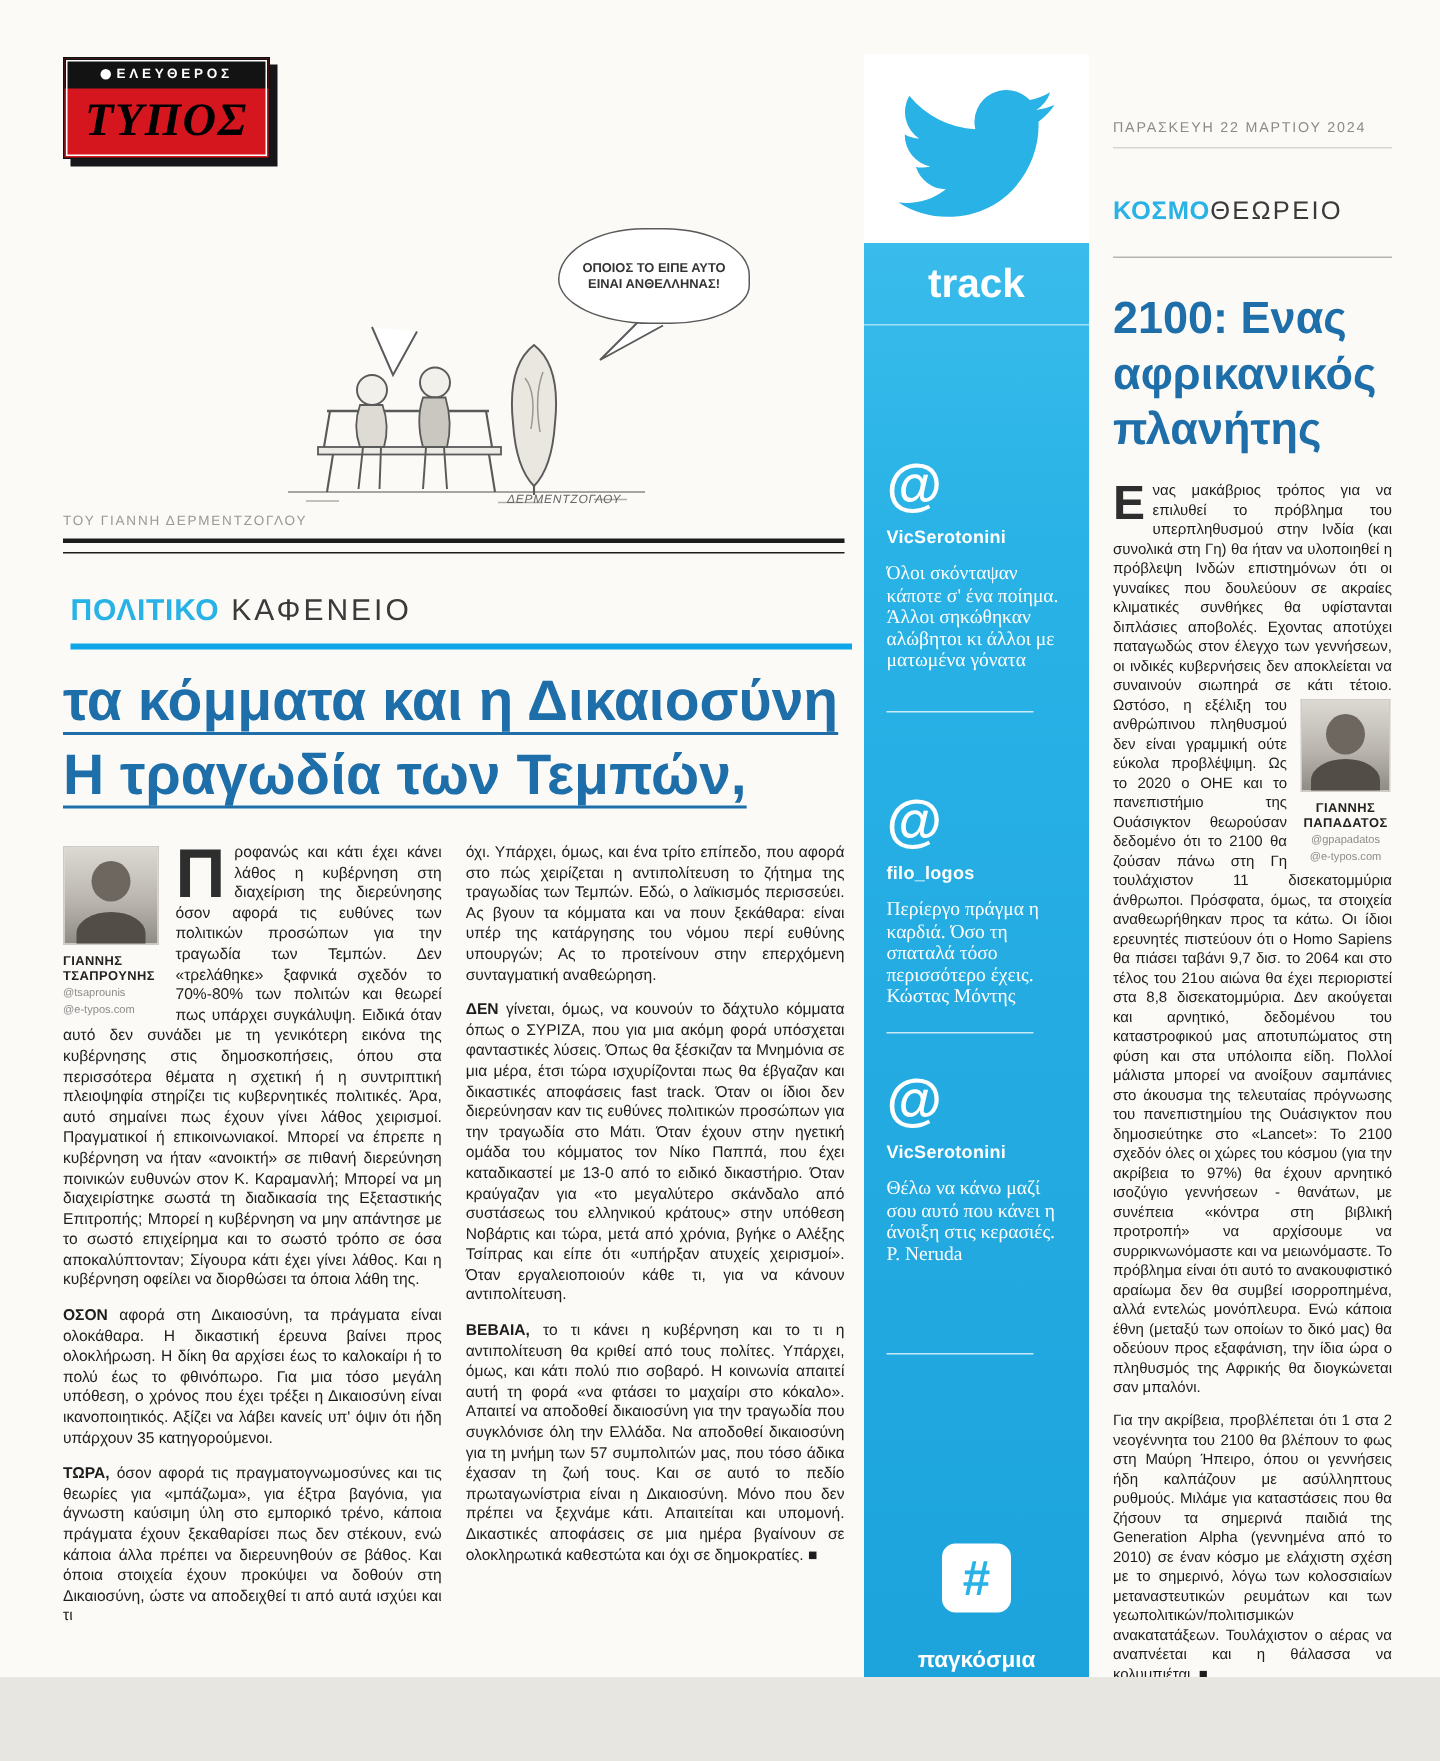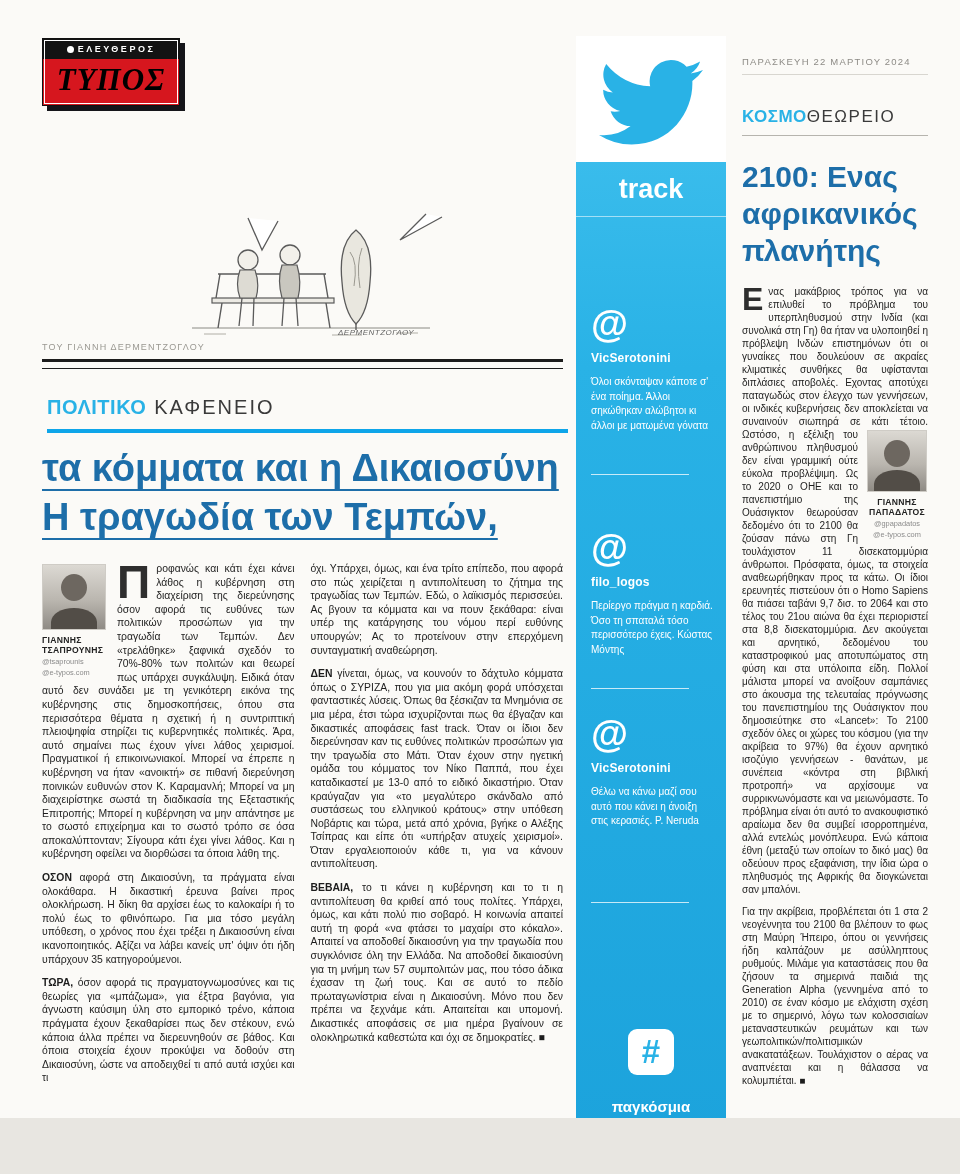--- a/index.html
+++ b/index.html
@@ -42,32 +42,32 @@
   .author-name{font-size:8.6px;font-weight:bold;color:#222;margin-top:5px;line-height:10px;letter-spacing:.3px;}
   .author-handle{font-size:7.4px;color:#8b8b8b;line-height:9px;margin-top:2px;}
 
   
   .tweets{position:absolute;left:576px;top:36px;width:150px;height:1104px;background:linear-gradient(180deg,#43c2ef 0%,#29b2e6 30%,#1ca3dc 100%);}
   .tweets-top{position:absolute;left:0;top:0;right:0;height:126px;background:#fff;display:flex;align-items:center;justify-content:center;}
   .tweets-band{position:absolute;left:0;top:126px;right:0;height:54px;display:flex;align-items:center;justify-content:center;color:#fff;font-size:27px;font-weight:bold;border-bottom:1px solid rgba(255,255,255,.55);}
   .tweet{position:absolute;left:15px;right:11px;color:#fff;}
   .tweet .at{font-size:38px;font-weight:bold;line-height:40px;}
   .tweet .handle{font-size:12px;font-weight:bold;margin-top:7px;letter-spacing:.2px;}
-  .tweet .text{font-size:10px;line-height:14.5px;margin-top:10px;}
+  .tweet .text{font-size:13px;line-height:14.5px;margin-top:10px;font-family:Liberation Serif, serif;}
   .t1{top:268px;} .t2{top:492px;} .t3{top:678px;}
   .tw-div{position:absolute;left:15px;width:98px;border-top:1px solid rgba(255,255,255,.75);}
   .d1{top:438px;} .d2{top:652px;} .d3{top:866px;}
   .hash{position:absolute;left:0;right:0;top:993px;text-align:center;color:#fff;}
   .hash-icon{width:46px;height:46px;background:#fff;border-radius:9px;margin:0 auto;color:#29b2e6;font-size:33px;font-weight:bold;line-height:46px;text-align:center;}
   .hash-label{font-size:15px;font-weight:bold;line-height:19px;margin-top:22px;padding:0 20px;}
 
   
   .right-col{position:absolute;left:742px;top:56px;width:186px;}
-  .date-label{font-size:9.5px;color:#8d8b86;letter-spacing:1.2px;padding-bottom:7px;border-bottom:1px solid #d8d6d0;}
-  .right-kicker{margin-top:32px;font-size:17px;padding-bottom:8px;border-bottom:1px solid #b6b4ae;}
+  .date-label{font-size:9.5px;color:#8d8b86;letter-spacing:1.2px;padding-bottom:7px;border-bottom:1px solid #d8d6d0;margin-top:24px;}
+  .right-kicker{margin-top:32px;font-size:17px;padding-bottom:20px;border-bottom:1px solid #b6b4ae;}
   .right-kicker .kicker-rest{letter-spacing:1.5px;margin-left:0;}
   .right-title{margin-top:22px;font-size:30px;line-height:37px;font-weight:bold;color:#1d6ea9;}
   .right-body{margin-top:16px;font-size:10px;line-height:13px;text-align:justify;color:#1d1d1d;max-height:852px;overflow:hidden;}
   .right-body p{margin:0 0 9px 0;}
   .author-card-right{float:right;width:62px;margin:2px 0 5px 8px;text-align:center;}
   .author-card-right .photo{width:58px;height:60px;margin:0 auto;}
   .author-card-right .author-name{text-align:center;}
   .author-card-right .author-handle{text-align:center;}
 </style>
 </head>
@@ -106,20 +106,21 @@
       <path d="M142 176 l-3 28 M154 176 l-1 28" fill="none" stroke="#5a5a5a" stroke-width="1.3"></path>
 
       <circle cx="190" cy="133" r="10" fill="#f2f0ea" stroke="#5a5a5a" stroke-width="1.3"></circle>
       <path d="M182 143 q-5 15 0 33 l16 0 q4 -16 -1 -33 z" fill="#c9c7bf" stroke="#5a5a5a" stroke-width="1.2"></path>
       <path d="M184 176 l-2 28 M196 176 l2 28" fill="none" stroke="#5a5a5a" stroke-width="1.3"></path>
 
       <path d="M256 108 q18 14 14 52 q-2 30 -14 42 q-12 -12 -14 -42 q-4 -38 14 -52 z" fill="#e9e7df" stroke="#5a5a5a" stroke-width="1.3"></path>
       <path d="M250 130 q8 10 4 34 M262 126 q-6 16 -2 40" fill="none" stroke="#9a988f" stroke-width="1"></path>
       <line x1="256" y1="202" x2="256" y2="208" stroke="#5a5a5a" stroke-width="1.4"></line>
     </svg>
+    <div class="bubble bubble-right">ΟΠΟΙΟΣ ΤΟ ΕΙΠΕ ΑΥΤΟ ΕΙΝΑΙ ΑΝΘΕΛΛΗΝΑΣ!</div>
     <div class="cartoon-sig">ΔΕΡΜΕΝΤΖΟΓΛΟΥ</div>
   </div>
   <div class="cartoon-credit">ΤΟΥ ΓΙΑΝΝΗ ΔΕΡΜΕΝΤΖΟΓΛΟΥ</div>
 
   <div class="double-rule"></div>
 
   <div class="section-kicker">
     <span class="kicker-accent">ΠΟΛΙΤΙΚΟ</span><span class="kicker-rest">ΚΑΦΕΝΕΙΟ</span>
   </div>
 

